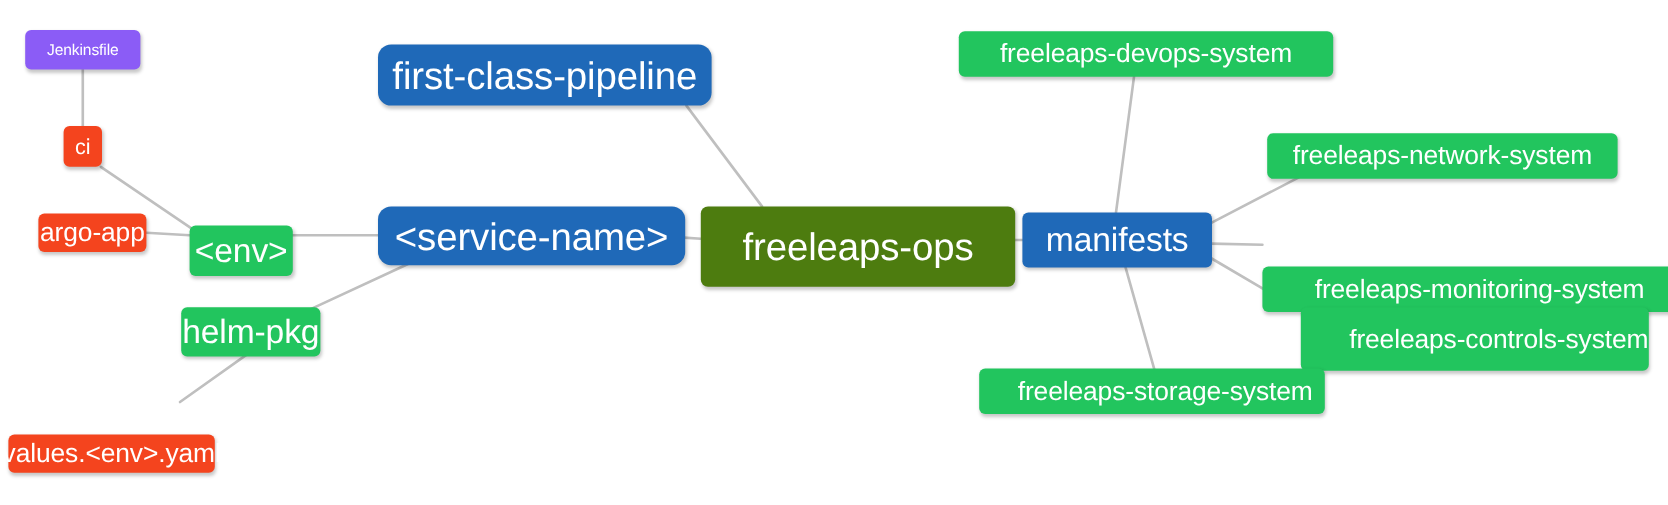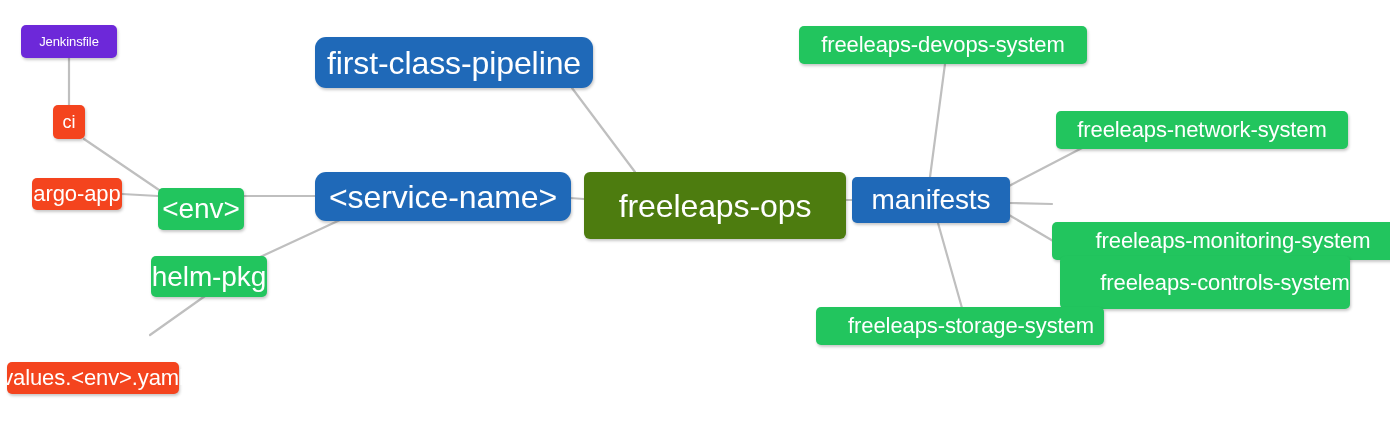--- a/index.html
+++ b/index.html
@@ -34,21 +34,21 @@
     border-radius: 5px;
     white-space: nowrap;
     box-shadow: 1px 2px 3px rgba(0,0,0,0.22);
     letter-spacing: -0.1px;
     line-height: 1;
     text-align: center;
   }
   .n-root  { background: #4d7c0f; font-size: 32px; border-radius: 6px; }
   .n-blue  { background: #1f69b8; }
   .n-green { background: #22c55e; }
-  .n-orange{ background: #6d28d9; }
+  .n-orange{ background: #8b5cf6; }
   .n-red   { background: #f4441e; }
 
   .sz-xl { font-size: 32px; border-radius: 11px; }
   .sz-lg { font-size: 28px; }
   .sz-md { font-size: 22px; }
   .sz-sm { font-size: 18px; }
   .sz-xs { font-size: 13px; }
 </style>
 </head>
 <body>
@@ -121,33 +121,33 @@
   </div>
 
   <div class="node n-root" style="left:584px; top:172px; width:262px; height:67px;">
     <span>freeleaps-ops</span>
   </div>
 
   <div class="node n-blue sz-lg" style="left:852px; top:177px; width:158px; height:46px;">
     <span>manifests</span>
   </div>
 
-  <div class="node n-green sz-md" style="left:799px; top:26px; width:288px; height:38px;">
+  <div class="node n-green sz-md" style="left:799px; top:26px; width:312px; height:38px;">
     <span>freeleaps-devops-system</span>
   </div>
 
   <div class="node n-green sz-md" style="left:1056px; top:111px; width:292px; height:38px;">
     <span>freeleaps-network-system</span>
   </div>
 
   <div class="node n-green sz-md" style="left:1052px; top:186px; width:362px; height:38px;margin-top:36px;">
     <span>freeleaps-monitoring-system</span>
   </div>
 
-  <div class="node n-green sz-md" style="left:1060px; top:256px; width:290px; height:53px;padding-left:40px;">
+  <div class="node n-green sz-md" style="left:1084px; top:256px; width:290px; height:53px;padding-left:40px;">
     <span>freeleaps-controls-system</span>
   </div>
 
   <div class="node n-green sz-md" style="left:816px; top:307px; width:288px; height:38px;padding-left:22px;">
     <span>freeleaps-storage-system</span>
   </div>
 
 </div>
 
 </body></html>

